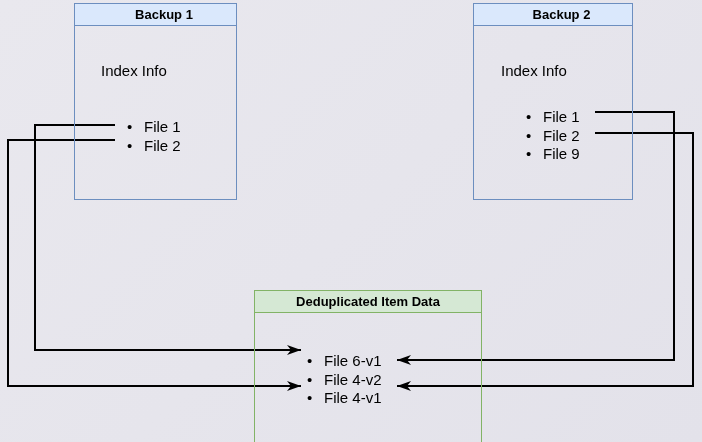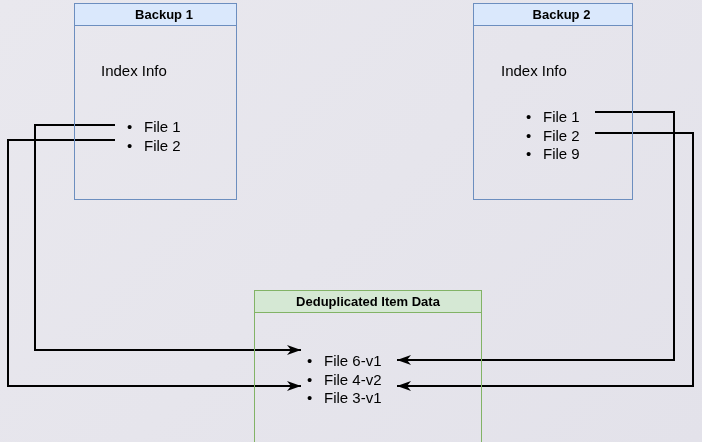--- a/index.html
+++ b/index.html
@@ -94,17 +94,17 @@
         <li>File 2</li>
         <li>File 9</li>
       </ul>
   </div>
 
   <div class="box green" id="dedup">
     <div class="box-header">Deduplicated Item Data</div>
     <ul class="file-list">
         <li>File 6-v1</li>
         <li>File 4-v2</li>
-        <li>File 3-v1</li>
+        <li>File 4-v1</li>
       </ul>
   </div>
 
 </div>
 
 </body></html>

